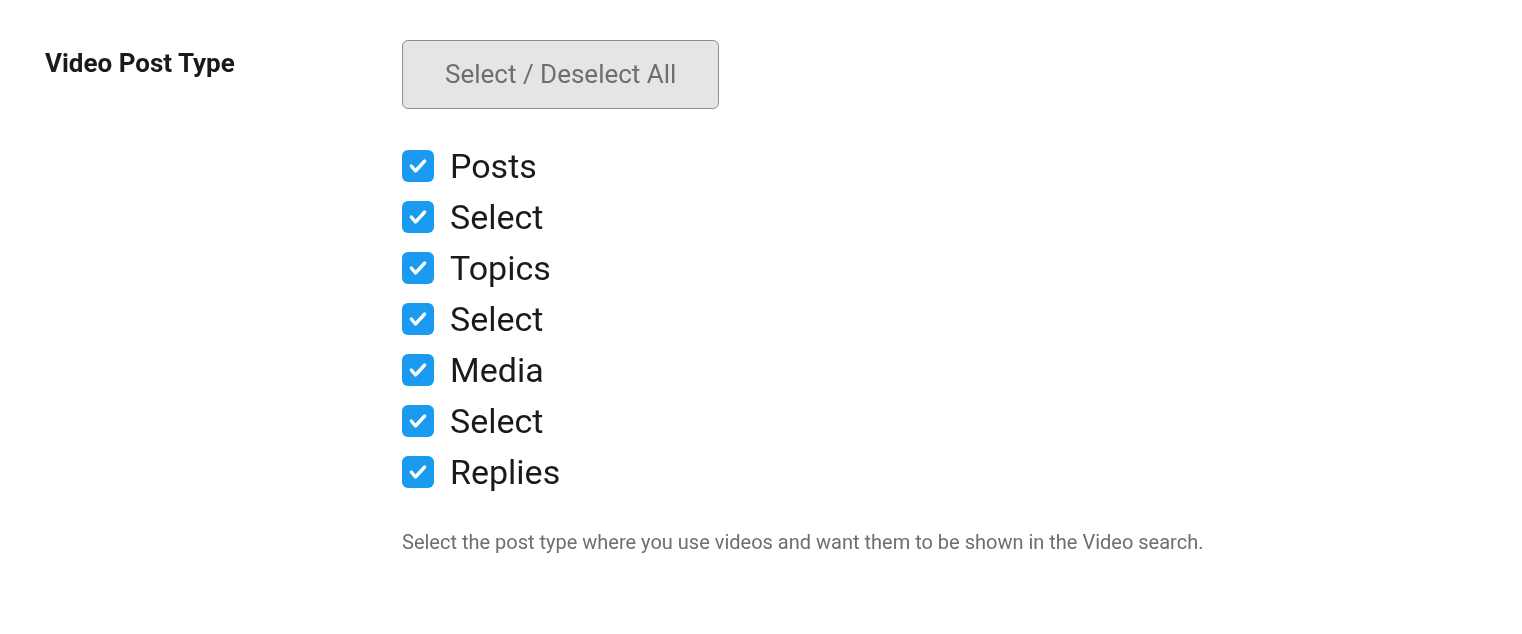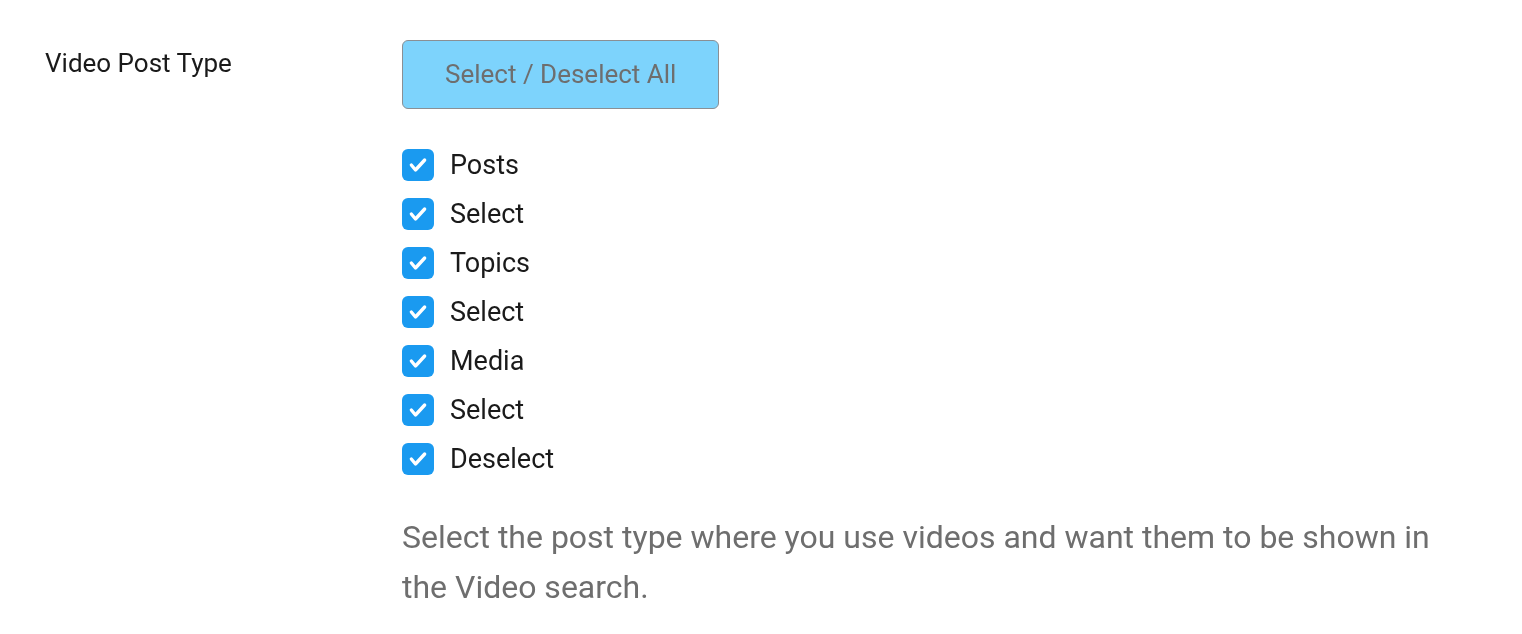--- a/index.html
+++ b/index.html
@@ -14,34 +14,34 @@
       width: 1522px;
     }
     .form-row {
       display: flex;
       align-items: flex-start;
     }
     .form-label {
       width: 357px;
       flex-shrink: 0;
       font-size: 26px;
-      font-weight: 400;
+      font-weight: 700;
       color: #1a1a1a;
       padding-top: 8px;
     }
     .form-content {
       flex: 1;
       max-width: 1050px;
     }
     .select-all-btn {
       display: inline-block;
       padding: 18px 42px;
       font-size: 26px;
       color: #6e6e6e;
-      background: #7dd3fc;
+      background: #e5e5e5;
       border: 1px solid #8a8f94;
       border-radius: 6px;
       cursor: pointer;
       font-family: inherit;
       line-height: 1.2;
     }
     .checkbox-list {
       margin-top: 40px;
       display: flex;
       flex-direction: column;
@@ -61,27 +61,27 @@
       display: flex;
       align-items: center;
       justify-content: center;
       flex-shrink: 0;
     }
     .checkbox-box svg {
       width: 20px;
       height: 20px;
     }
     .checkbox-label {
-      font-size: 27px;
+      font-size: 34px;
       color: #1a1a1a;
       line-height: 1;
     }
     .description {
       margin-top: 38px;
-      font-size: 32px;
+      font-size: 20px;
       color: #6e6e6e;
       line-height: 1.55;
     }
     input[type="checkbox"] {
       position: absolute;
       opacity: 0;
       width: 0;
       height: 0;
     }
   </style>
@@ -154,19 +154,19 @@
         <span class="checkbox-label">Select</span>
       </label>
 
       <label class="checkbox-item">
         <input type="checkbox" checked="" style="">
         <span class="checkbox-box">
           <svg viewBox="0 0 24 24" fill="none" stroke="#ffffff" stroke-width="4" stroke-linecap="round" stroke-linejoin="round">
               <polyline points="4 12 9 18 20 6"></polyline>
             </svg>
         </span>
-        <span class="checkbox-label">Deselect</span>
+        <span class="checkbox-label">Replies</span>
       </label>
     </div>
 
     <p class="description">Select the post type where you use videos and want them to be shown in the Video search.</p>
   </div>
 </div>
 
 </body></html>

